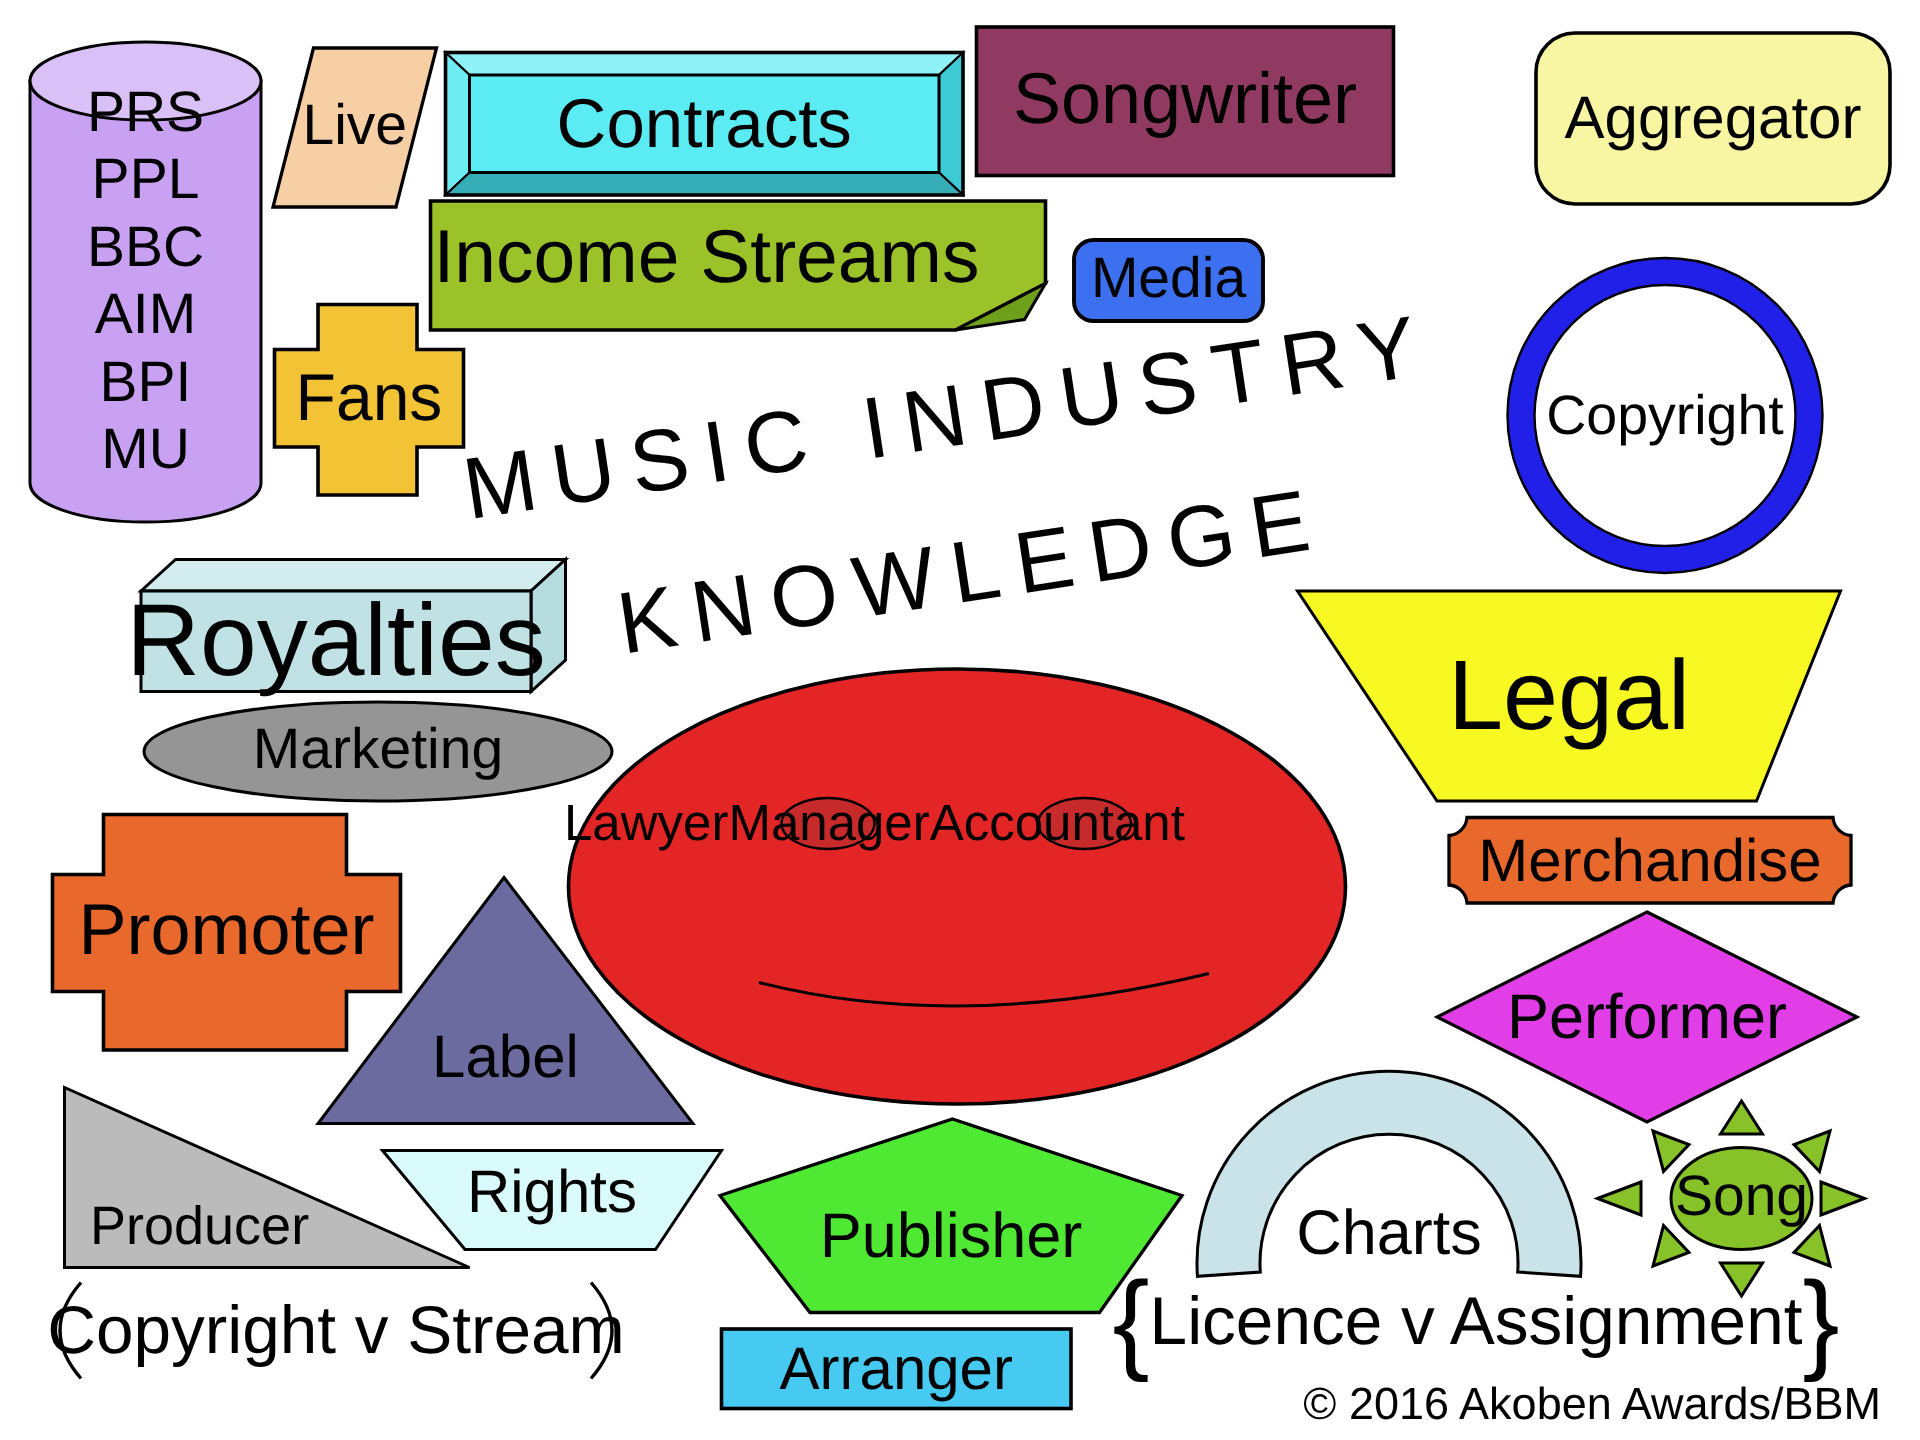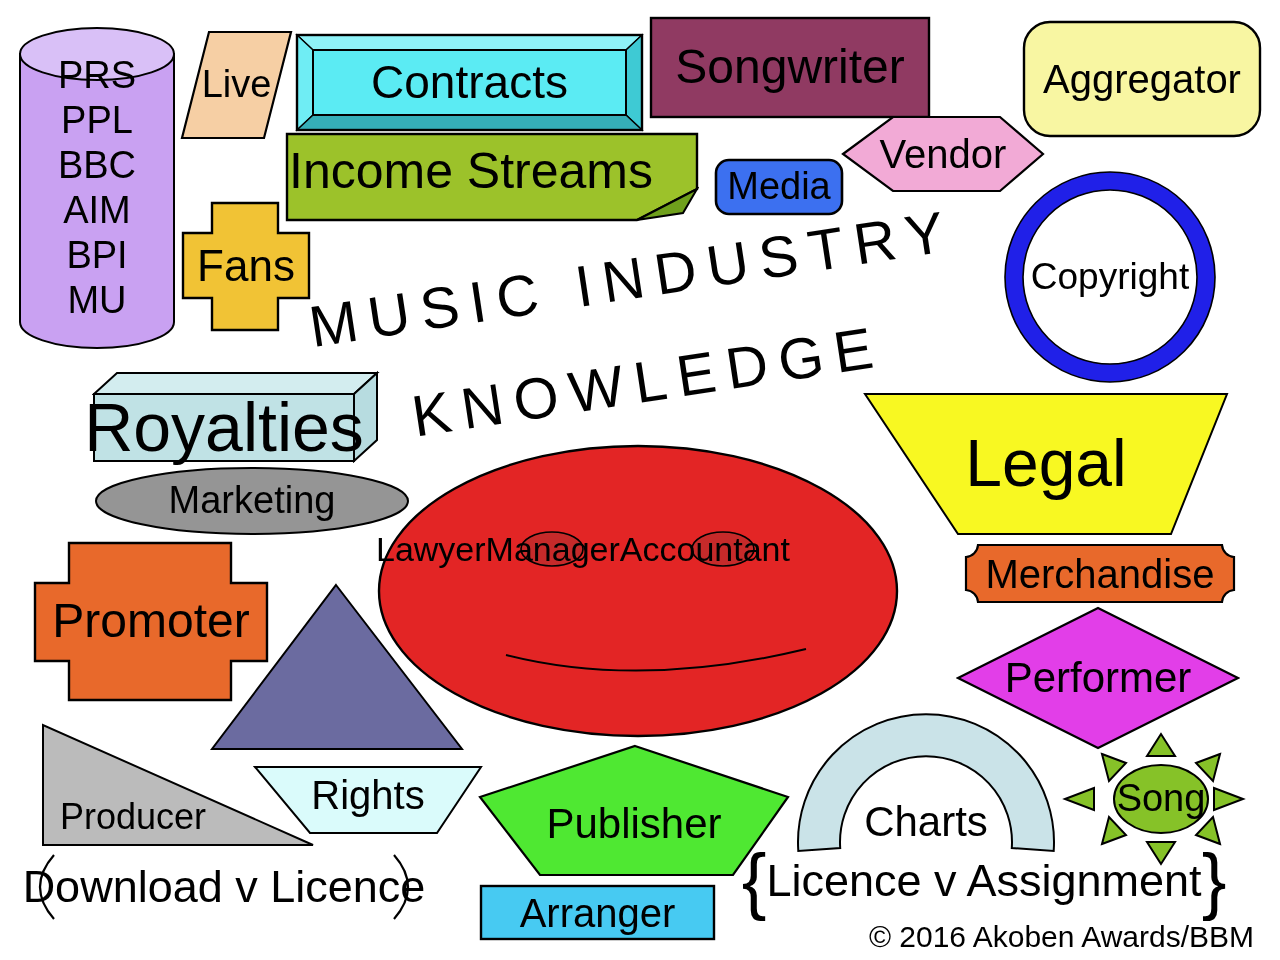--- a/index.html
+++ b/index.html
@@ -85,26 +85,20 @@
     <div class="lbl" style="font-size:50px;bottom:12px;justify-content:flex-start;padding-left:4px">Income Streams</div>
   </div>
 
   <div class="node" style="left:714px;top:158px;width:130px;height:58px">
     <svg class="shape" viewBox="0 0 130 58">
       <rect x="2" y="2" width="126" height="54" rx="13" ry="13" stroke="#000" stroke-width="2.6" fill="#3C70F0"></rect>
     </svg>
     <div class="lbl" style="font-size:38px">Media</div>
   </div>
 
-  <div class="node" style="left:841px;top:115px;width:204px;height:78px">
-    <svg class="shape" viewBox="0 0 204 78">
-      <polygon points="2,39 52,2 159,2 202,39 159,76 52,76" stroke="#000" stroke-width="2.2" fill="#F2AAD6"></polygon>
-    </svg>
-    <div class="lbl" style="font-size:40px">Vendor</div>
-  </div>
 
   <div class="node" style="left:1001px;top:169px;width:218px;height:216px">
     <svg class="shape" viewBox="0 0 218 216">
       <circle cx="109" cy="108" r="105" stroke="#000" stroke-width="1.6" fill="#2020E8"></circle>
       <circle cx="109" cy="108" r="87" stroke="#000" stroke-width="1.6" fill="#FFFFFF"></circle>
     </svg>
     <div class="lbl" style="font-size:37px">Copyright</div>
   </div>
 
   <div class="node" style="left:181px;top:201px;width:130px;height:131px">
@@ -134,20 +128,21 @@
     <svg class="shape" viewBox="0 0 318 70">
       <ellipse cx="159" cy="35" rx="156" ry="33" stroke="#000" stroke-width="2" fill="#959595"></ellipse>
     </svg>
     <div class="lbl" style="font-size:38px">Marketing</div>
   </div>
 
   <div class="node" style="left:210px;top:583px;width:254px;height:168px">
     <svg class="shape" viewBox="0 0 254 168">
       <polygon points="126,2 252,166 2,166" stroke="#000" stroke-width="2" fill="#6B6BA0"></polygon>
     </svg>
+    <div class="lbl" style="font-size:40px;top:76px">Label</div>
   </div>
 
   <div class="node" style="left:376px;top:443px;width:524px;height:296px">
     <svg class="shape" viewBox="0 0 524 296">
       <ellipse cx="262" cy="148" rx="259" ry="145" stroke="#000" stroke-width="2.4" fill="#E32525"></ellipse>
       <ellipse cx="176" cy="106" rx="31" ry="17" stroke="#000" stroke-width="1.6" fill="#C62A2A"></ellipse>
       <ellipse cx="347" cy="106" rx="31" ry="17" stroke="#000" stroke-width="1.6" fill="#C62A2A"></ellipse>
       <path d="M130,212 Q264,246 430,206" fill="none" stroke="#000" stroke-width="2"></path>
     </svg>
     <div class="adv-lines">
@@ -226,21 +221,21 @@
       <ellipse cx="101" cy="67" rx="47" ry="34" stroke="#000" stroke-width="2" fill="#86C228"></ellipse>
     </svg>
     <div class="lbl" style="font-size:38px;left:14px">Song</div>
   </div>
 
   <div class="node" style="left:20px;top:850px;width:408px;height:74px">
     <svg class="shape" viewBox="0 0 408 74">
       <path d="M34,5 Q6,37 34,69" fill="none" stroke="#000" stroke-width="2.2"></path>
       <path d="M374,5 Q402,37 374,69" fill="none" stroke="#000" stroke-width="2.2"></path>
     </svg>
-    <div class="lbl" style="font-size:45px">Download v Licence</div>
+    <div class="lbl" style="font-size:45px">Copyright v Stream</div>
   </div>
 
   <div class="node cmp" style="left:756px;top:846px;width:456px;height:70px">
     <span class="brace">{</span>
     <span style="font-size:45px;white-space:nowrap">Licence v Assignment</span>
     <span class="brace">}</span>
   </div>
 
   <div class="node" style="left:870px;top:918px;width:396px;height:38px;display:flex;align-items:center;justify-content:flex-end;padding-right:12px;box-sizing:border-box;font-size:30px;white-space:nowrap">© 2016 Akoben Awards/BBM</div>
 

